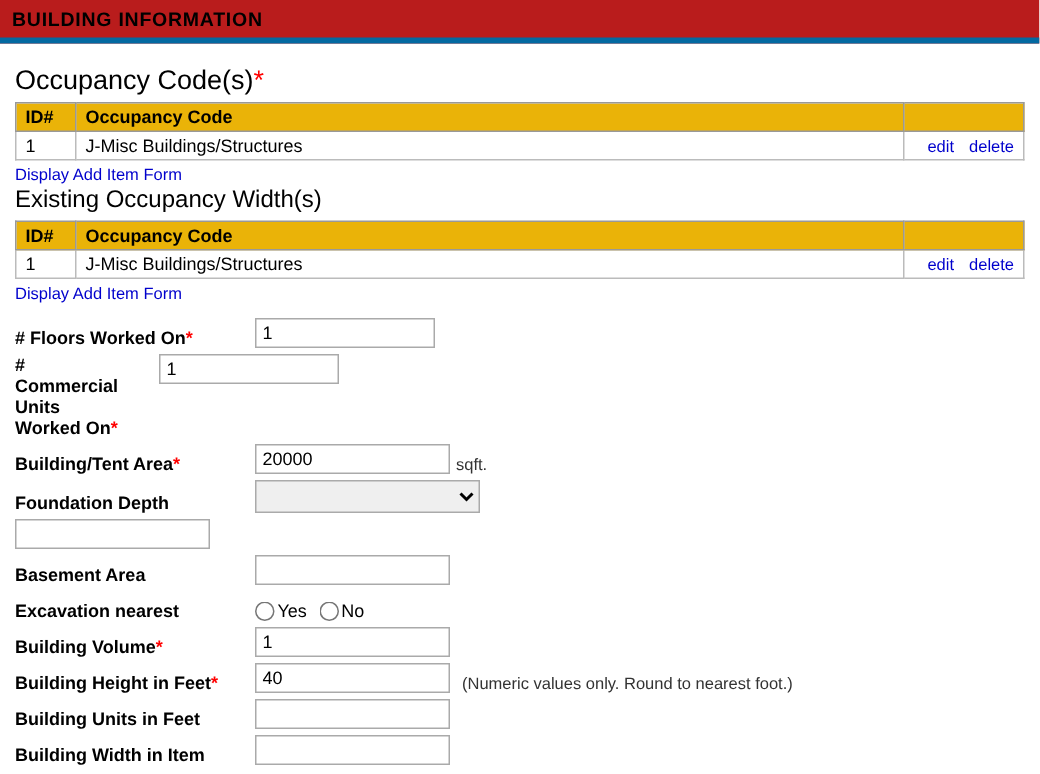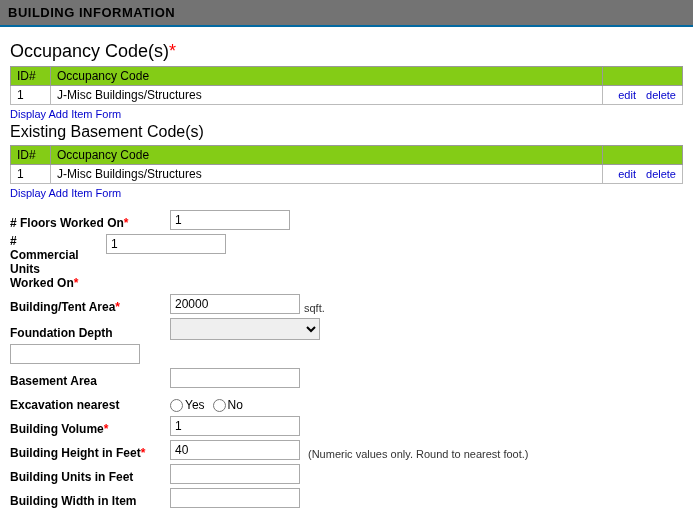--- a/index.html
+++ b/index.html
@@ -5,51 +5,51 @@
     * { box-sizing: border-box; margin: 0; padding: 0; }
     body {
       font-family: Arial, sans-serif;
       font-size: 12px;
       background: #fff;
       color: #000;
       width: 693px;
       min-height: 516px;
     }
     .page-header {
-      background: #737373;
+      background: #b91c1c;
       padding: 5px 8px;
       font-weight: bold;
       font-size: 13px;
       letter-spacing: 0.5px;
-      border-bottom: 2px solid #0369a1;
+      border-bottom: 4px solid #0369a1;
     }
     .content {
       padding: 8px 10px;
     }
     .section-title {
       font-size: 18px;
       color: #000;
       margin-bottom: 4px;
       margin-top: 6px;
     }
     .required-star {
       color: red;
     }
     table.data-table {
       width: 100%;
       border-collapse: collapse;
       margin-bottom: 2px;
       font-size: 12px;
     }
     table.data-table th {
-      background: #84cc16;
+      background: #eab308;
       border: 1px solid #999;
       padding: 2px 6px;
       text-align: left;
-      font-weight: normal;
+      font-weight: bold;
     }
     table.data-table td {
       border: 1px solid #bbb;
       padding: 2px 6px;
       background: #fff;
     }
     table.data-table td.id-col {
       width: 40px;
     }
     table.data-table td.action-col {
@@ -143,21 +143,21 @@
           <a class="link-blue">delete</a>
         </td>
       </tr>
     </tbody>
   </table>
   <div class="display-add-link">
     <a class="link-blue">Display Add Item Form</a>
   </div>
 
   <div class="section-title" style="font-size:16px; margin-top:2px;">
-    <span>Existing Basement Code(s)</span>
+    <span>Existing Occupancy Width(s)</span>
   </div>
   <table class="data-table">
     <thead>
       <tr>
         <th style="width:40px">ID#</th>
         <th>Occupancy Code</th>
         <th style="width:80px"></th>
       </tr>
     </thead>
     <tbody>

